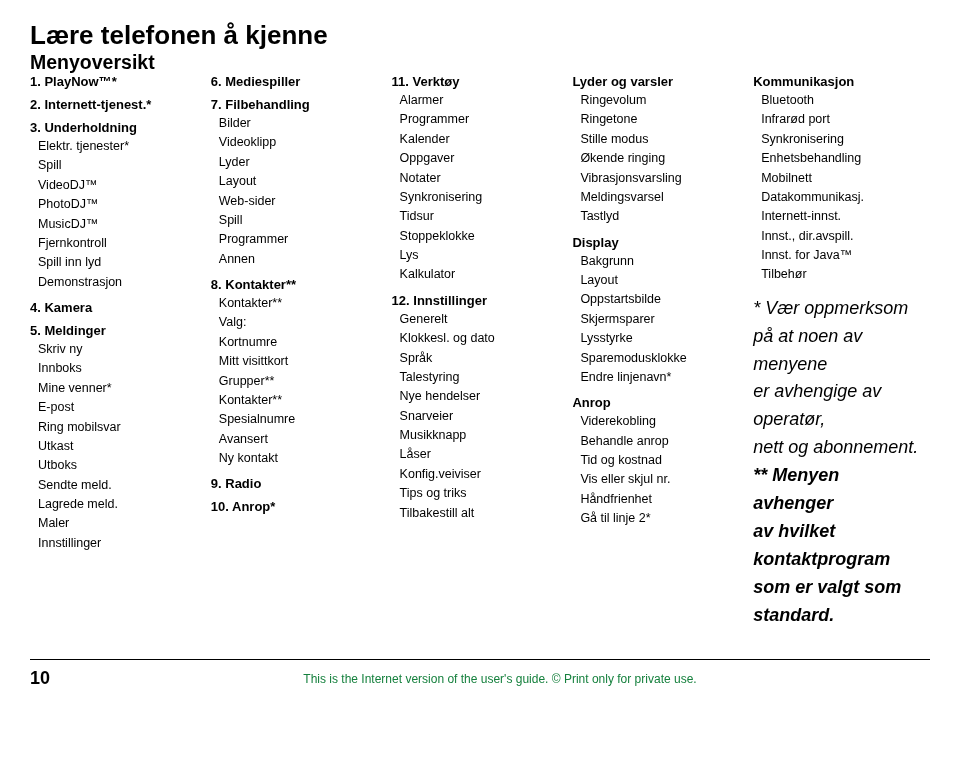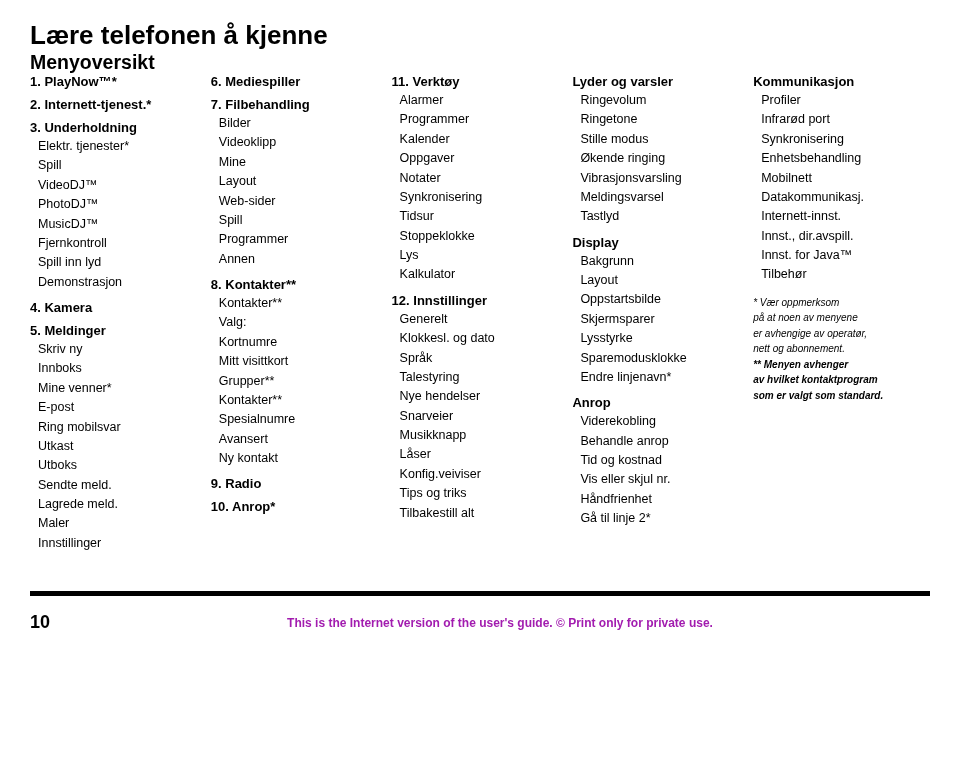--- a/index.html
+++ b/index.html
@@ -36,21 +36,21 @@
       padding: 0;
       margin: 0;
     }
     .section-list li {
       font-size: 12.5px;
       margin-left: 8px;
       line-height: 1.55;
     }
     .note-box {
       margin-top: 10px;
-      font-size: 10px;
+      font-size: 18px;
       line-height: 1.55;
     }
     .note-box .note-line {
       font-style: italic;
     }
     .note-box .note-bold {
       font-weight: bold;
       font-style: italic;
       margin-top: 15px;
     }
@@ -108,21 +108,21 @@
 
   <div class="column">
     <div class="section">
       <div class="section-title">6. Mediespiller</div>
     </div>
     <div class="section">
       <div class="section-title">7. Filbehandling</div>
       <ul class="section-list">
         <li>Bilder</li>
         <li>Videoklipp</li>
-        <li>Mine</li>
+        <li>Lyder</li>
         <li>Layout</li>
         <li>Web-sider</li>
         <li>Spill</li>
         <li>Programmer</li>
         <li>Annen</li>
       </ul>
     </div>
     <div class="section">
       <div class="section-title">8. Kontakter**</div>
       <ul class="section-list">
@@ -214,21 +214,21 @@
         <li>Håndfrienhet</li>
         <li>Gå til linje 2*</li>
       </ul>
     </div>
   </div>
 
   <div class="column">
     <div class="section">
       <div class="section-title">Kommunikasjon</div>
       <ul class="section-list">
-        <li>Profiler</li>
+        <li>Bluetooth</li>
         <li>Infrarød port</li>
         <li>Synkronisering</li>
         <li>Enhetsbehandling</li>
         <li>Mobilnett</li>
         <li>Datakommunikasj.</li>
         <li>Internett-innst.</li>
         <li>Innst., dir.avspill.</li>
         <li>Innst. for Java™</li>
         <li>Tilbehør</li>
       </ul>
@@ -239,16 +239,16 @@
       <span class="note-line">er avhengige av operatør,</span><br>
       <span class="note-line">nett og abonnement.</span><br>
       <span class="note-bold">** Menyen avhenger</span><br>
       <span class="note-bold">av hvilket kontaktprogram</span><br>
       <span class="note-bold">som er valgt som standard.</span>
     </div>
   </div>
 
 </div>
 
-<div style="position:relative; margin-top: 30px; border-top: 5px solid #000000; padding-top: 16px; display:flex; align-items:center;">
+<div style="position:relative; margin-top: 30px; border-top: 1px solid #000000; padding-top: 8px; display:flex; align-items:center;">
   <div style="font-size:18px; font-weight:bold; min-width:40px;">10</div>
-  <div style="flex:1; text-align:center; font-size:12px; color:#a21caf;font-weight:bold;">This is the Internet version of the user's guide. © Print only for private use.</div>
+  <div style="flex:1; text-align:center; font-size:12px; color:#15803d;">This is the Internet version of the user's guide. © Print only for private use.</div>
 </div>
 
 </body></html>

